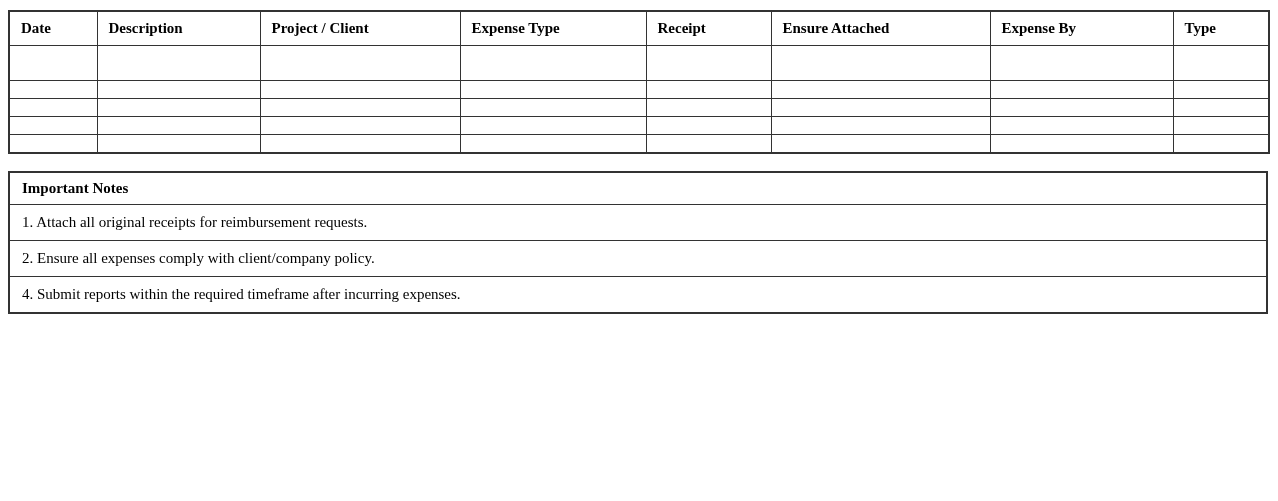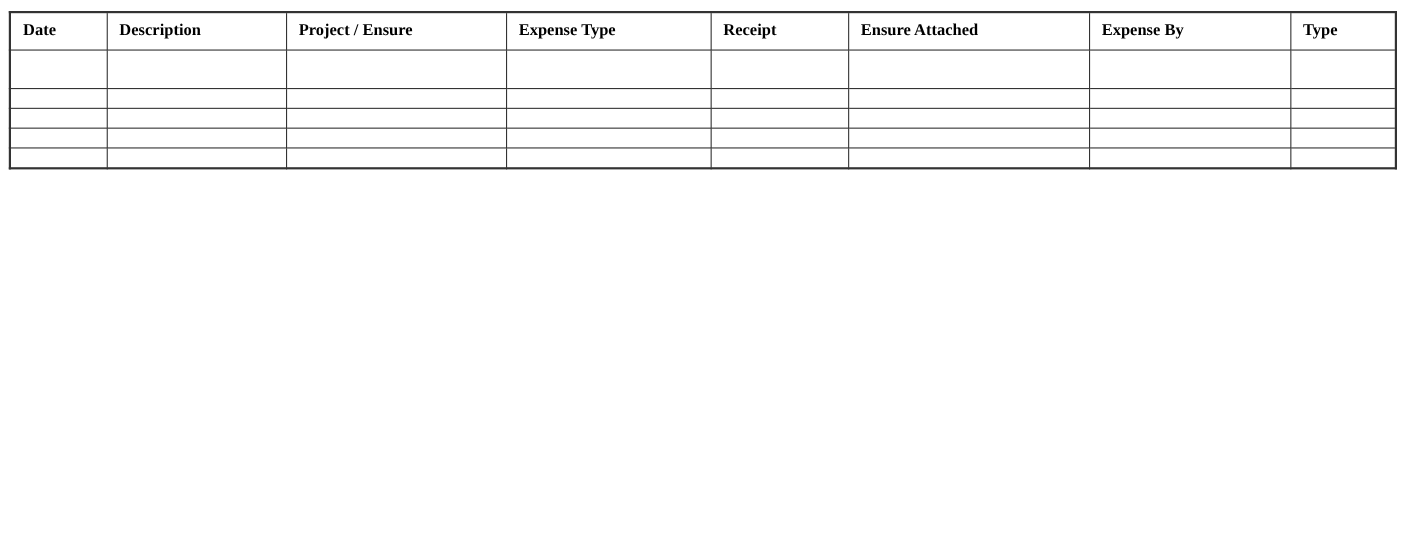--- a/index.html
+++ b/index.html
@@ -89,21 +89,21 @@
       <col class="col-expense">
       <col class="col-amount">
       <col class="col-receipt">
       <col class="col-approved">
       <col class="col-notes">
     </colgroup>
     <thead>
       <tr>
         <th>Date</th>
         <th>Description</th>
-        <th>Project / Ensure</th>
+        <th>Project / Client</th>
         <th>Expense Type</th>
         <th>Receipt</th>
         <th>Ensure Attached</th>
         <th>Expense By</th>
         <th>Type</th>
       </tr>
     </thead>
     <tbody>
 
     <tr class="tall">
@@ -154,16 +154,28 @@
           <td></td>
           <td></td>
           <td></td>
           <td></td>
         </tr>
       </tbody>
   </table>
 
   <table class="notes-table">
     <tbody>
+      <tr class="notes-title-row">
+        <td>Important Notes</td>
+      </tr>
+      <tr class="note-row">
+        <td>1. Attach all original receipts for reimbursement requests.</td>
+      </tr>
+      <tr class="note-row">
+        <td>2. Ensure all expenses comply with client/company policy.</td>
+      </tr>
+      <tr class="note-row">
+        <td>4. Submit reports within the required timeframe after incurring expenses.</td>
+      </tr>
     </tbody>
   </table>
 
 </div>
 
 </body></html>

